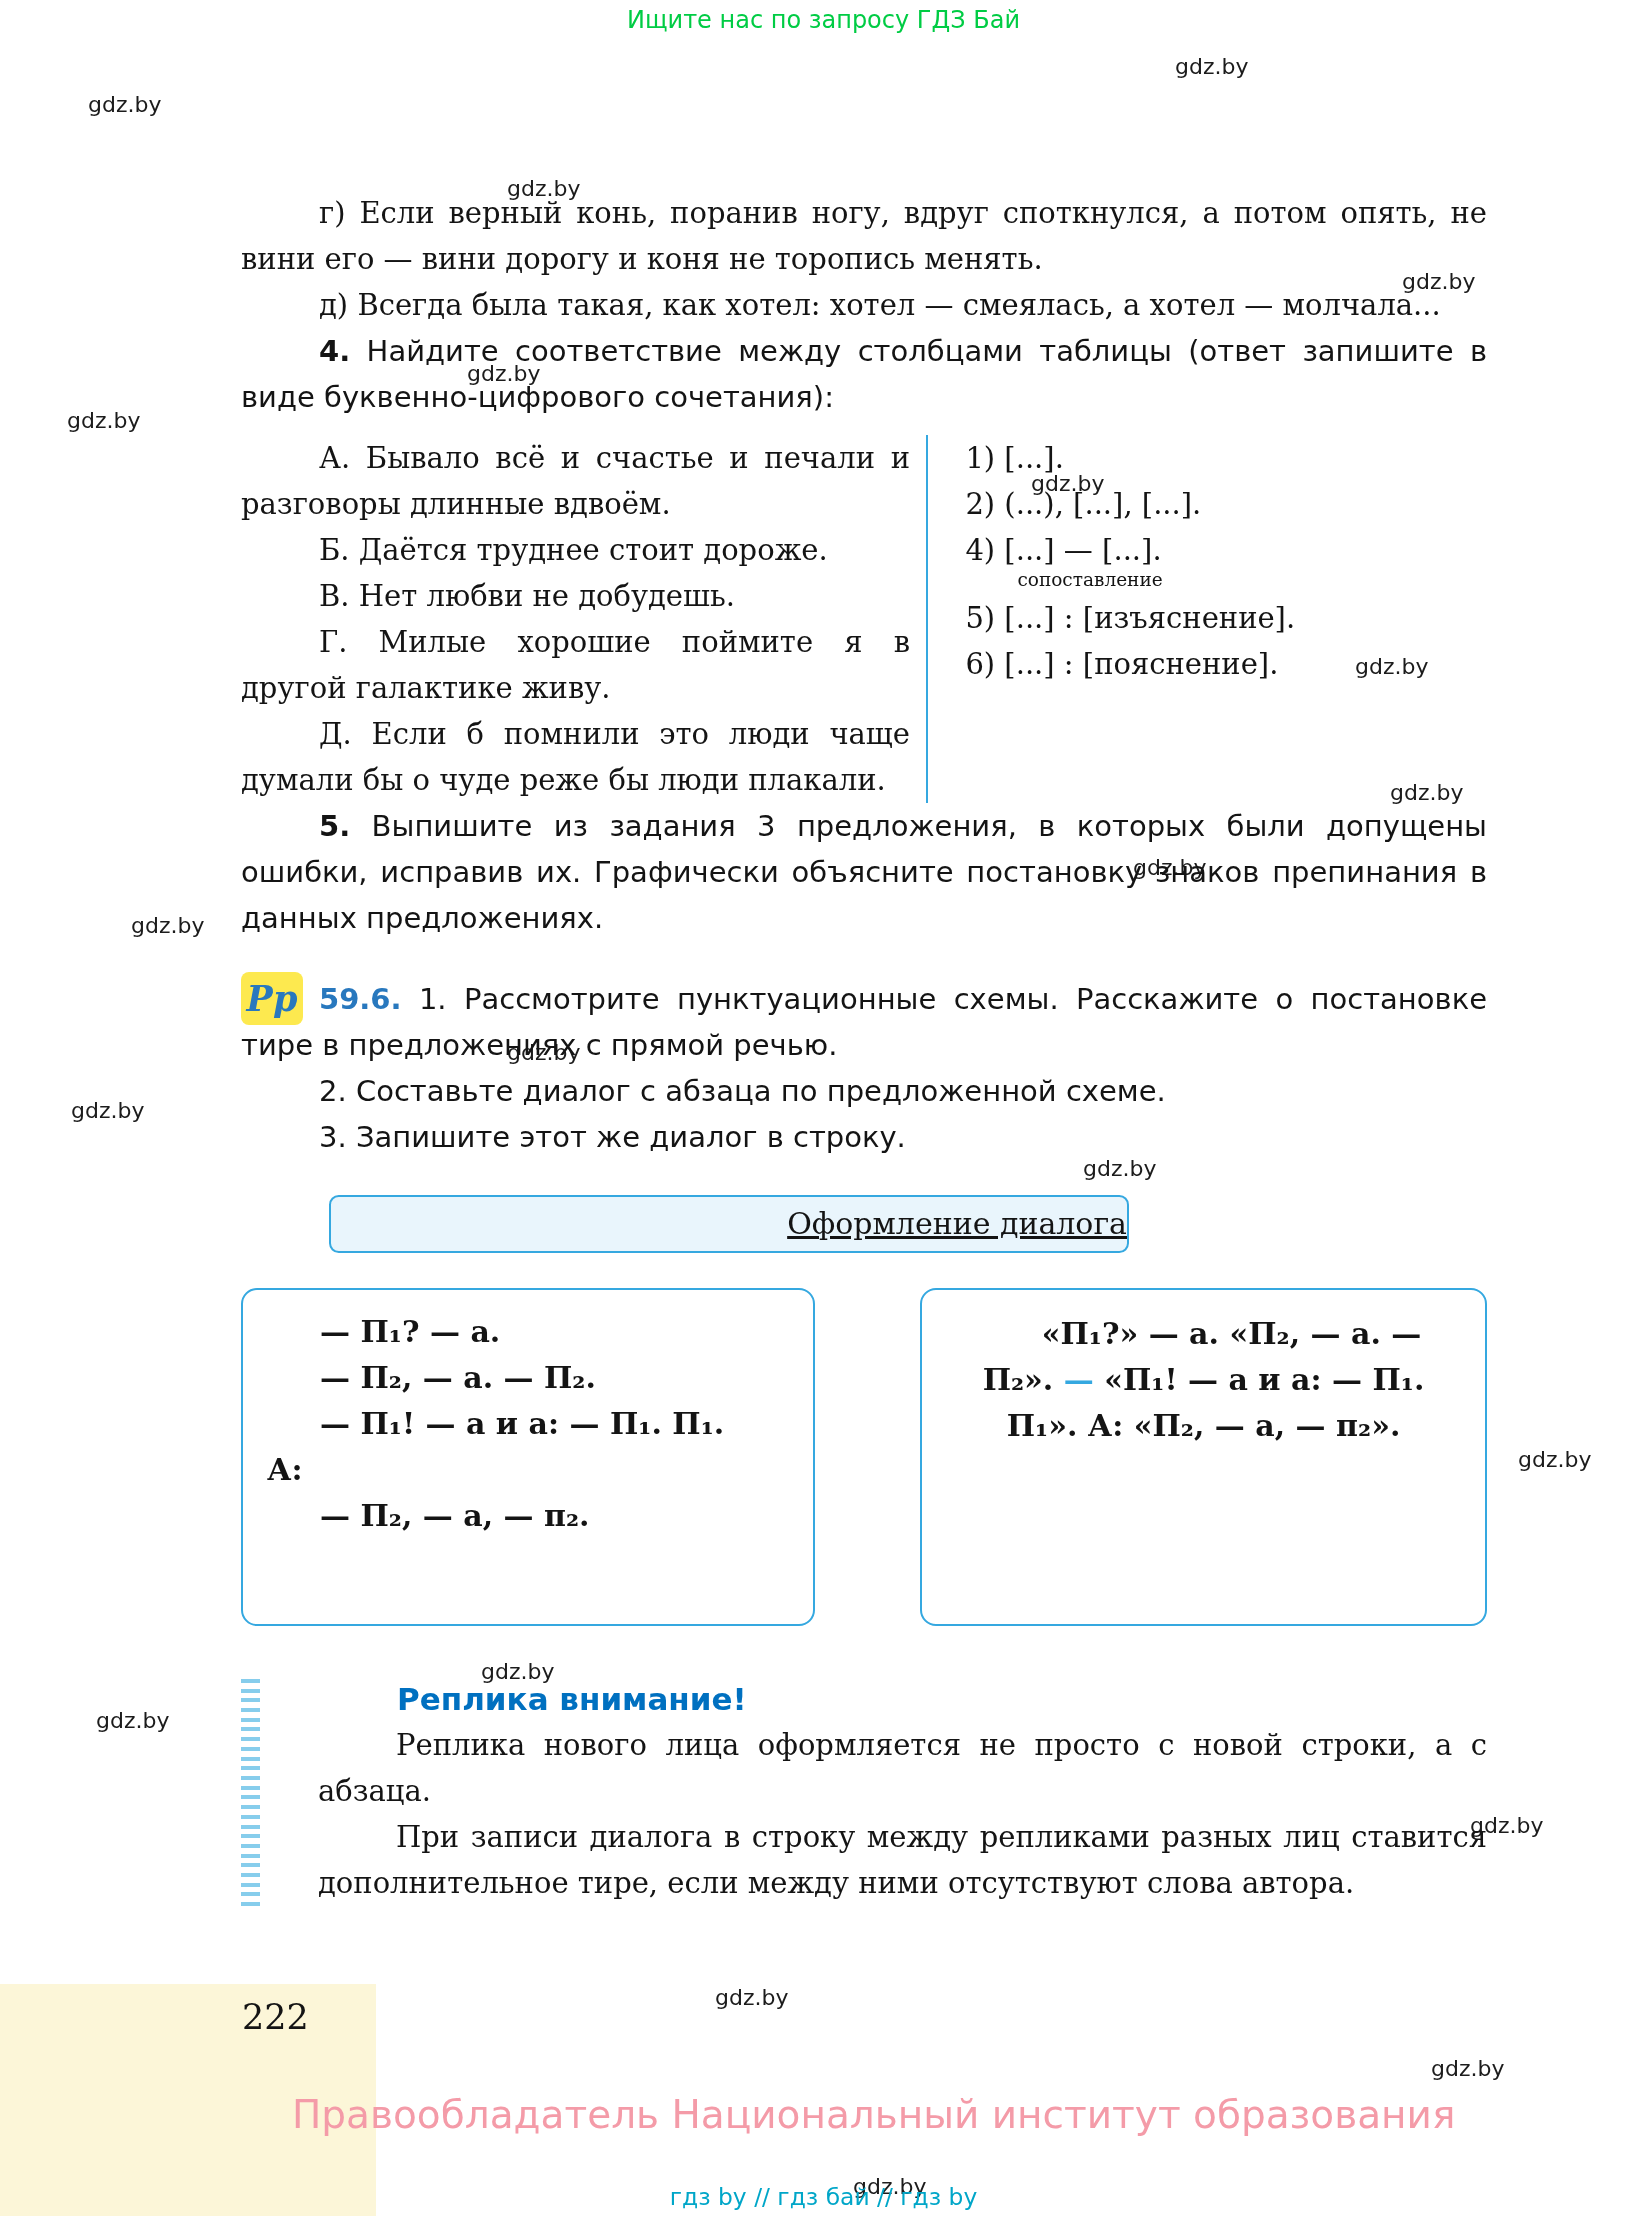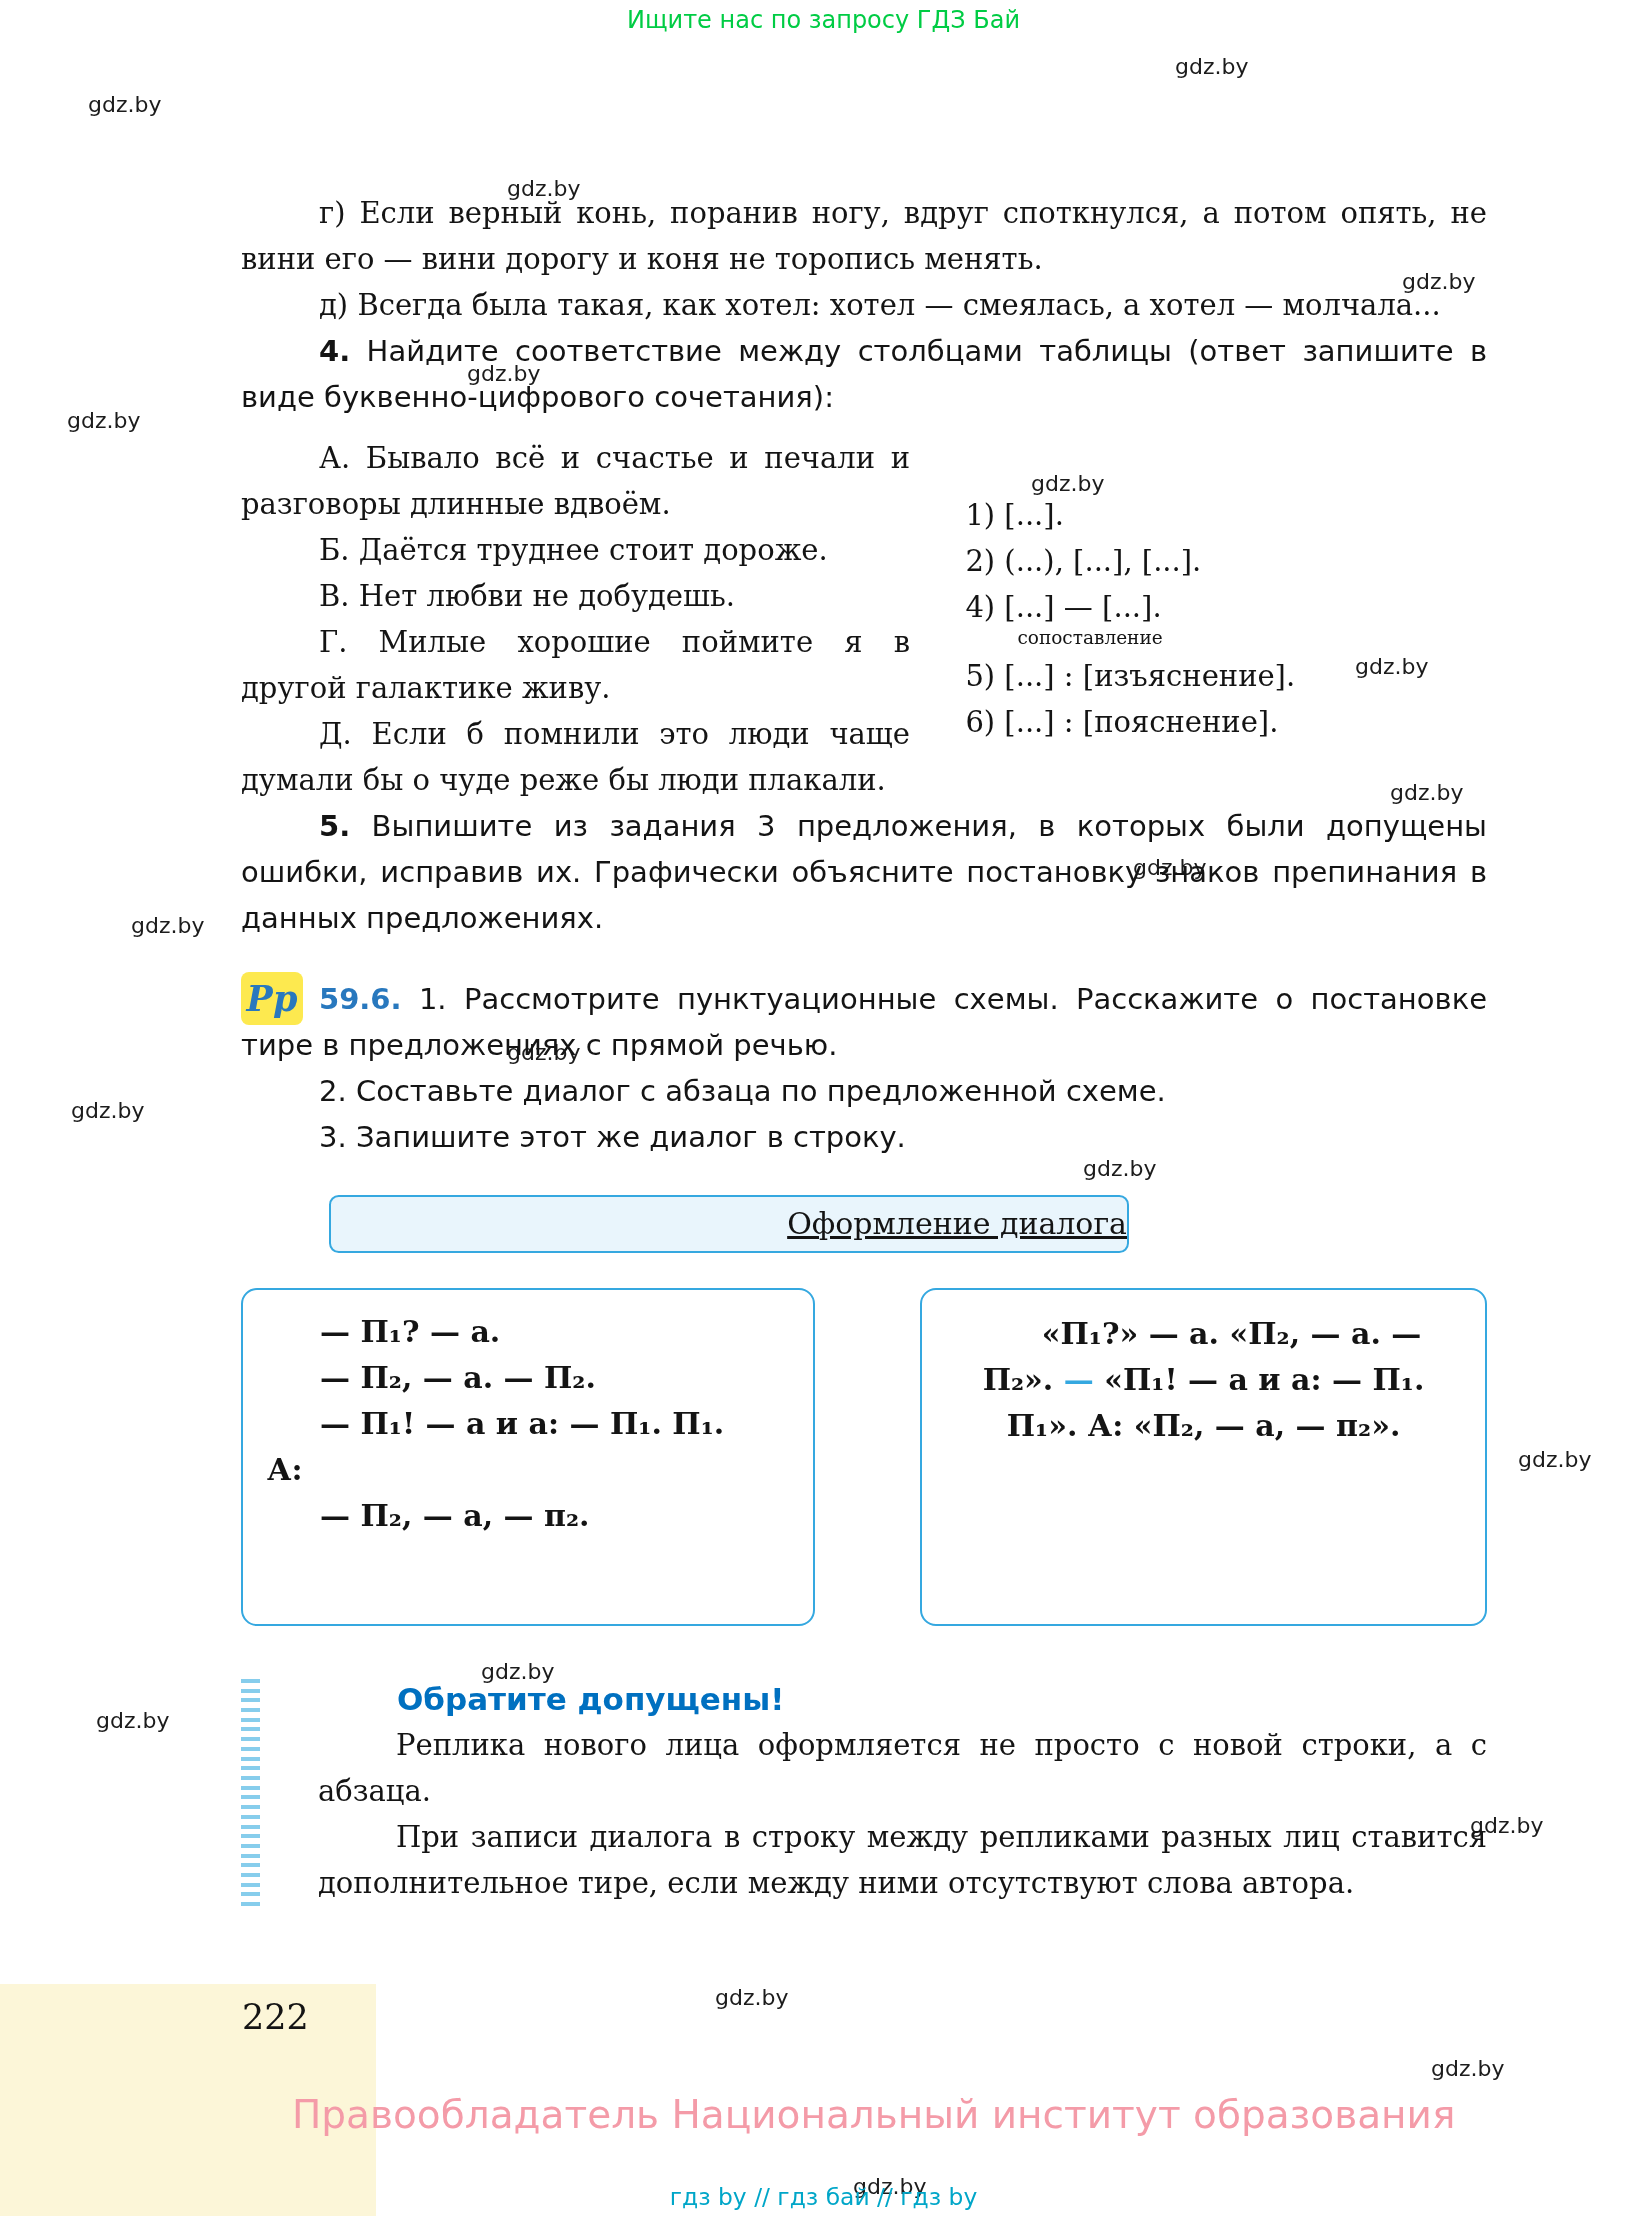--- a/index.html
+++ b/index.html
@@ -17,21 +17,21 @@
     font-family:"DejaVu Sans","Liberation Sans",sans-serif;
     font-size:24px; color:#00cc44;
   }
   .content { position:absolute; left:241px; top:190px; width:1246px; }
 
   p.para { margin:0; font-size:29px; line-height:46px; text-align:justify; text-indent:78px; }
   .serif { font-family:"DejaVu Serif","Liberation Serif",serif; }
   .sans  { font-family:"DejaVu Sans","Liberation Sans",sans-serif; font-size:28px; line-height:44px; }
   .mt { margin-top:35px; }
 
-  .match-table { display:flex; margin-top:14.5px;align-items:center; }
+  .match-table { display:flex; margin-top:14.5px; }
   .tbl-left { width:669px; }
   .tbl-left p.para { text-indent:78px; }
   .tbl-sep { width:2.4px; background:#35a8e0; margin-left:16px; }
   .tbl-right { padding-left:37px; font-size:29px; }
   .r-item { line-height:46px; white-space:nowrap; }
   .r-note { font-size:18.5px; line-height:21px; margin:-3.2px 0 4.8px 52px; }
 
   .task5 { margin-top:17.7px; }
 
   .ex-block { margin-top:35px; }
@@ -164,21 +164,21 @@
         <div class="s-line s-ind">— П₂, — а. — П₂.</div>
         <div class="s-line s-ind">— П₁! — а и а: — П₁. П₁.</div>
         <div class="s-line">А:</div>
         <div class="s-line s-ind">— П₂, — а, — п₂.</div>
       </div>
       <div class="scheme-box right"><span>«П₁?» — а. «П₂, — а. — П₂». </span><span class="hl">—</span><span> «П₁! — а и а: — П₁. П₁». А: «П₂, — а, — п₂».</span></div>
     </div>
 
     <div class="attention">
       <div class="hatch"></div>
-      <div class="att-title">Обратите допущены!</div>
+      <div class="att-title">Реплика внимание!</div>
       <p class="para serif">Реплика нового лица оформляется не просто с новой строки, а с абзаца.</p>
       <p class="para serif">При записи диалога в строку между репликами разных лиц ставится дополнительное тире, если между ними отсутствуют слова автора.</p>
     </div>
 
   </div>
 
   <div class="yellow-block"></div>
   <div class="page-number">222</div>
   <div class="copyright">Правообладатель Национальный институт образования</div>
   <div class="bottom-links">гдз by // гдз бай // гдз by</div>

